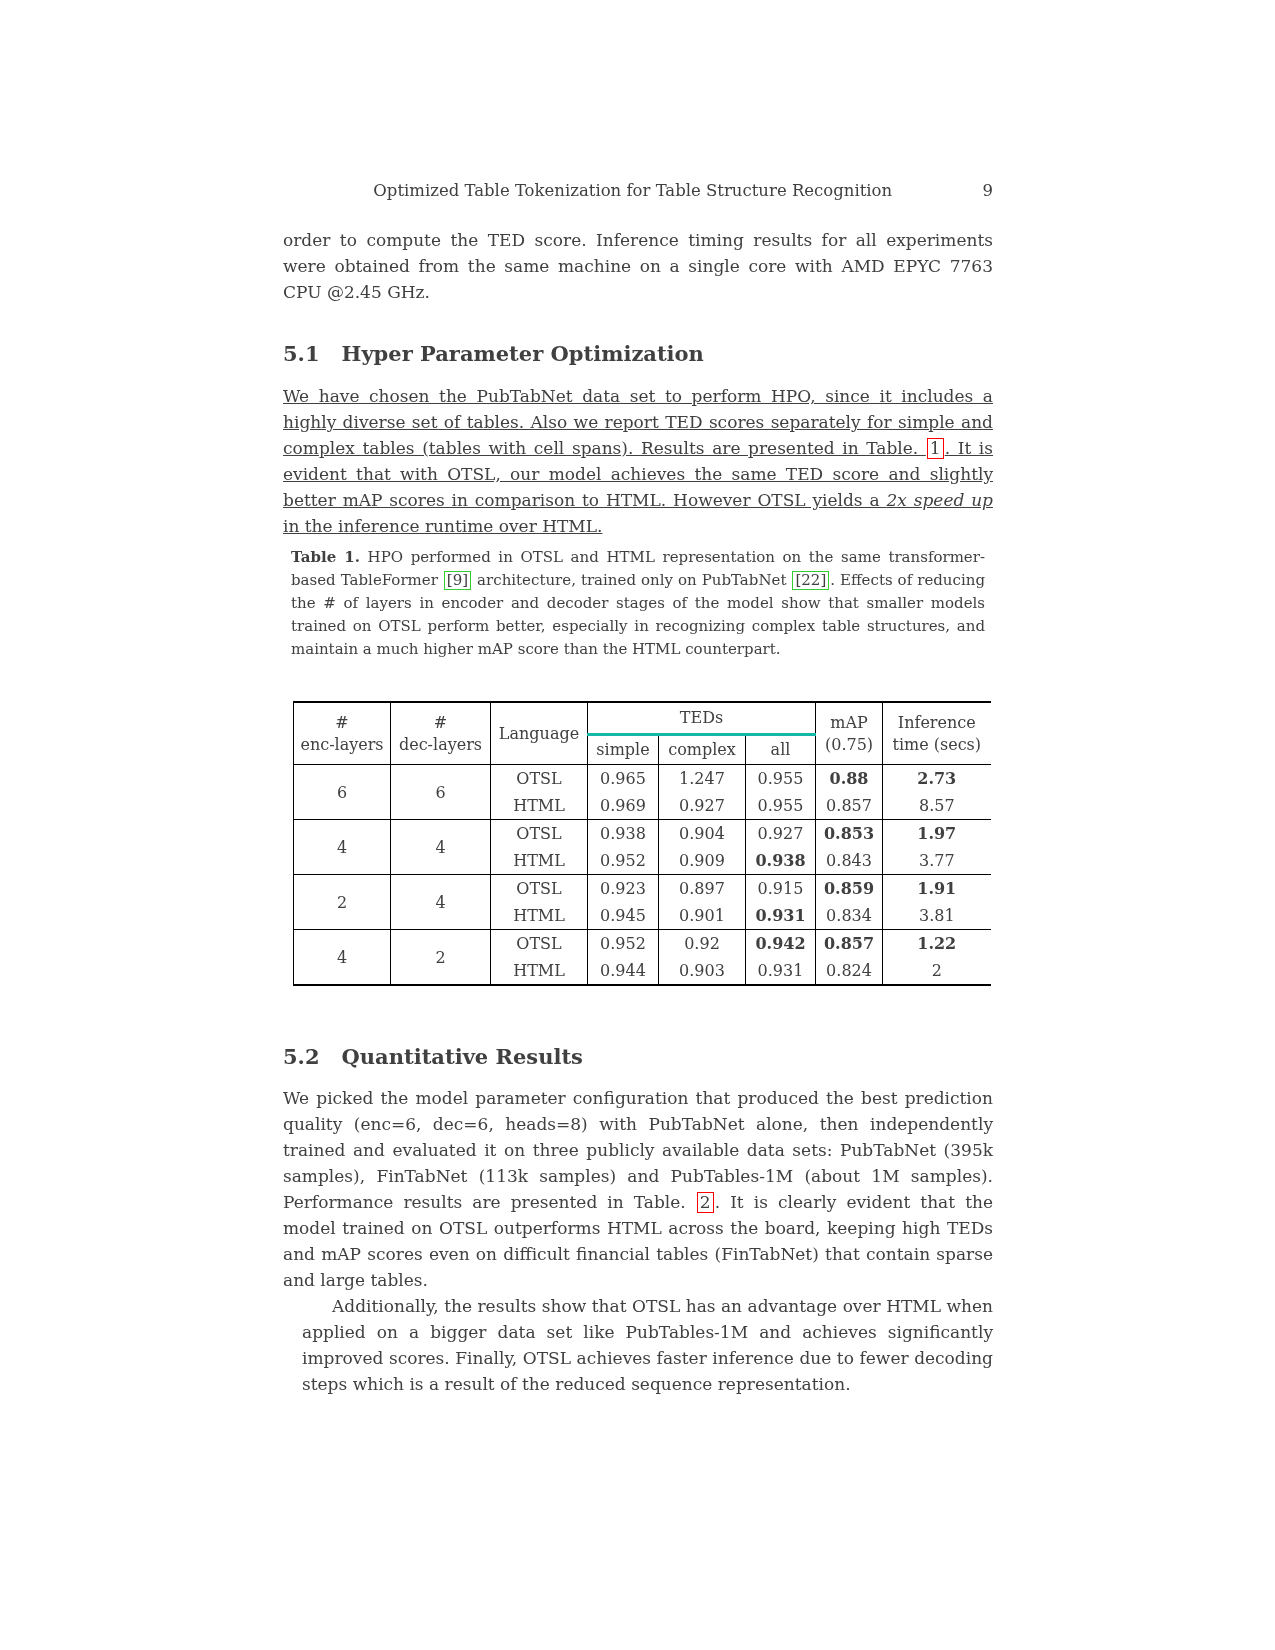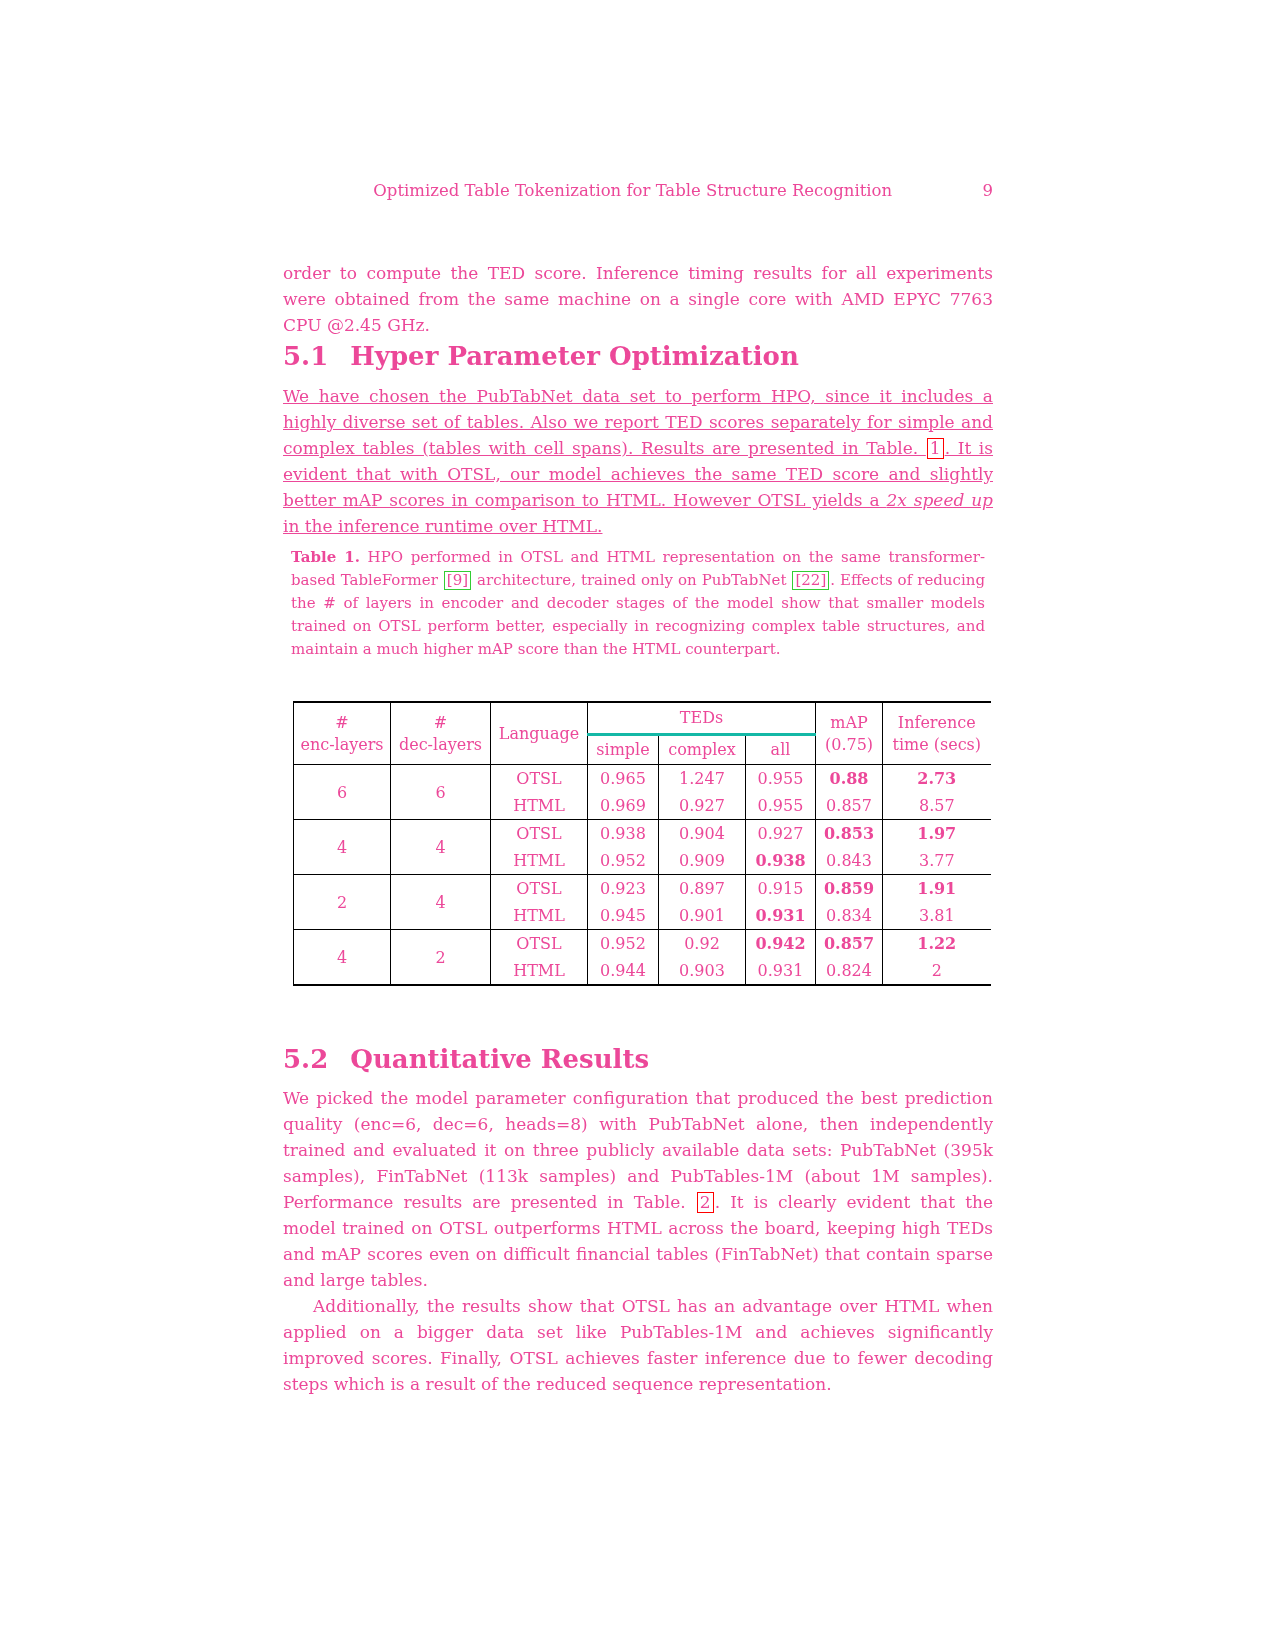--- a/index.html
+++ b/index.html
@@ -1,32 +1,32 @@
 <!DOCTYPE html>
 <html style="--ref-red: #ff0000; --cite-green: #33cc33;"><head>
 <meta charset="utf-8">
 <style>
   html,body{margin:0;padding:0;background:#fff;}
   .page{
     position:relative;width:1275px;height:1650px;background:#ffffff;
-    font-family:"DejaVu Serif","Liberation Serif",serif;color:#ec4899;
+    font-family:"DejaVu Serif","Liberation Serif",serif;color:#404040;
     margin:0 auto;overflow:hidden;
   }
   
   .rh{position:absolute;top:181px;left:283px;width:710px;display:flex;
       align-items:baseline;font-size:16.5px;}
   .rh-title{flex:1;text-align:center;}
   .rh-num{text-align:right;}
   
   .block{position:absolute;left:283px;width:710px;}
   .para{font-size:17px;line-height:26px;text-align:justify;margin:0;}
-  .para.indent{text-indent:30px;}
-  .heading{font-weight:bold;font-size:26px;}
+  .para.indent{text-indent:30px;margin-left:19px;}
+  .heading{font-weight:bold;font-size:21px;}
   .heading .num{margin-right:22px;}
-  #blk-p1{top:227px;margin-top:33px;}
+  #blk-p1{top:227px;}
   #blk-h51{top:341px;}
   #blk-p2{top:383px;text-decoration:underline;}
   #blk-caption{top:538px;}
   #blk-table{top:701px;left:293px;width:697px;}
   #blk-h52{top:1044px;}
   #blk-p3{top:1085px;}
   #blk-p4{top:1293px;}
   .caption{font-size:15px;line-height:23px;text-align:justify;margin:8px;}
   
   .refbox{display:inline-block;line-height:1;padding:1px 2px;margin:0 1px;}

